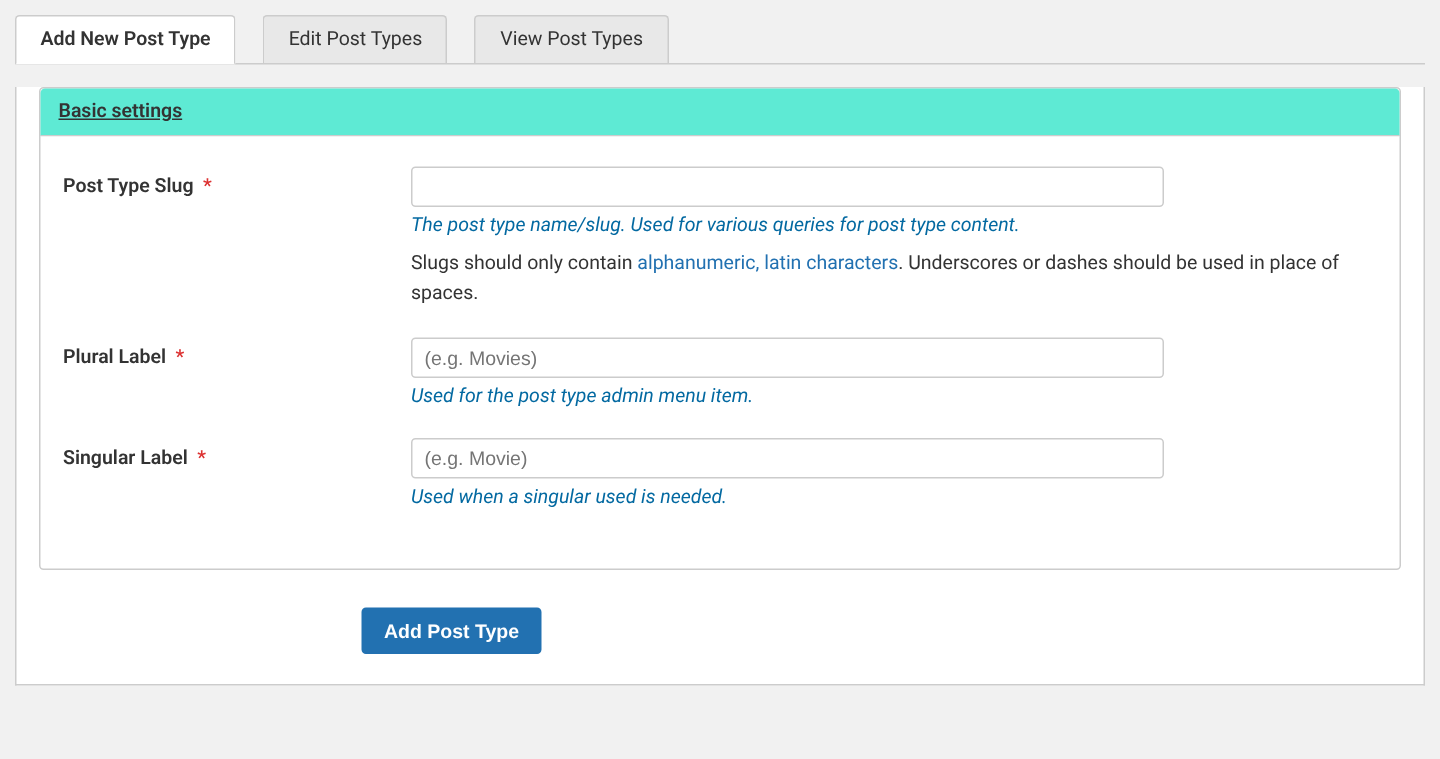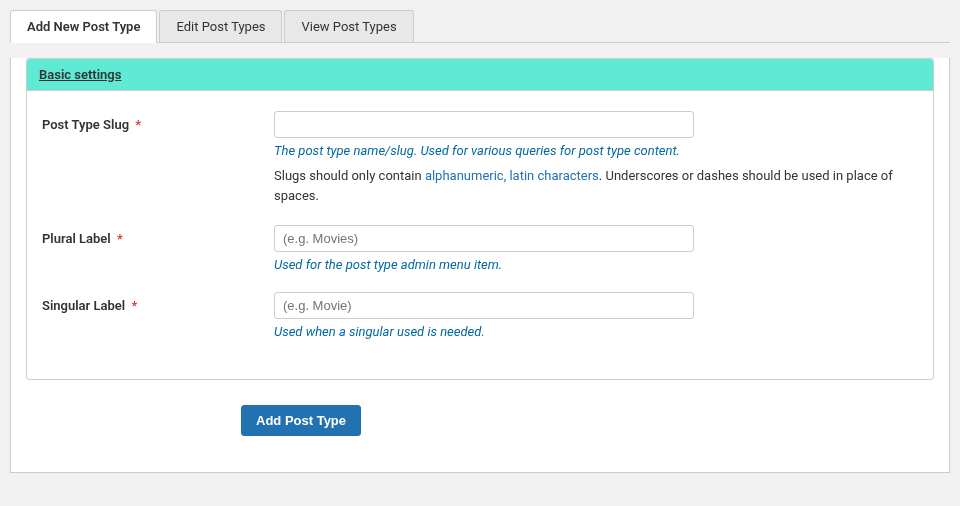--- a/index.html
+++ b/index.html
@@ -11,20 +11,21 @@
     }
     .page-wrapper {
       padding: 10px;
       max-width: 960px;
     }
     
     .tabs {
       display: flex;
       border-bottom: 1px solid #ccc;
       margin-bottom: 0;
+      gap: 16px;
     }
     .tab {
       padding: 8px 16px;
       border: 1px solid #ccc;
       border-bottom: none;
       background: #e8e8e8;
       cursor: pointer;
       font-size: 13px;
       color: #333;
       margin-right: 2px;
@@ -76,21 +77,21 @@
       font-size: 13px;
     }
     .required-star {
       color: #dc3232;
       margin-left: 3px;
     }
     .form-field {
       flex: 1;
     }
     .form-field input[type="text"] {
-      width: 420px;
+      width: 502px;
       padding: 5px 8px;
       border: 1px solid #ccc;
       border-radius: 3px;
       font-size: 13px;
       background: #fff;
       color: #a21caf;
     }
     .help-italic {
       font-style: italic;
       color: #0369a1;
@@ -113,21 +114,21 @@
       background: #2271b1;
       color: #fff;
       border: 1px solid #2271b1;
       padding: 7px 14px;
       border-radius: 3px;
       cursor: pointer;
       font-size: 13px;
       font-weight: 600;
     }
     .button-row {
-      padding: 10px 15px 36px 15px;
+      padding: 10px 15px 20px 15px;
       padding-left: 230px;
     }
   </style>
 </head>
 <body>
 
 <div class="page-wrapper">
 
   <div class="tabs">
       <div class="tab active">Add New Post Type</div>

